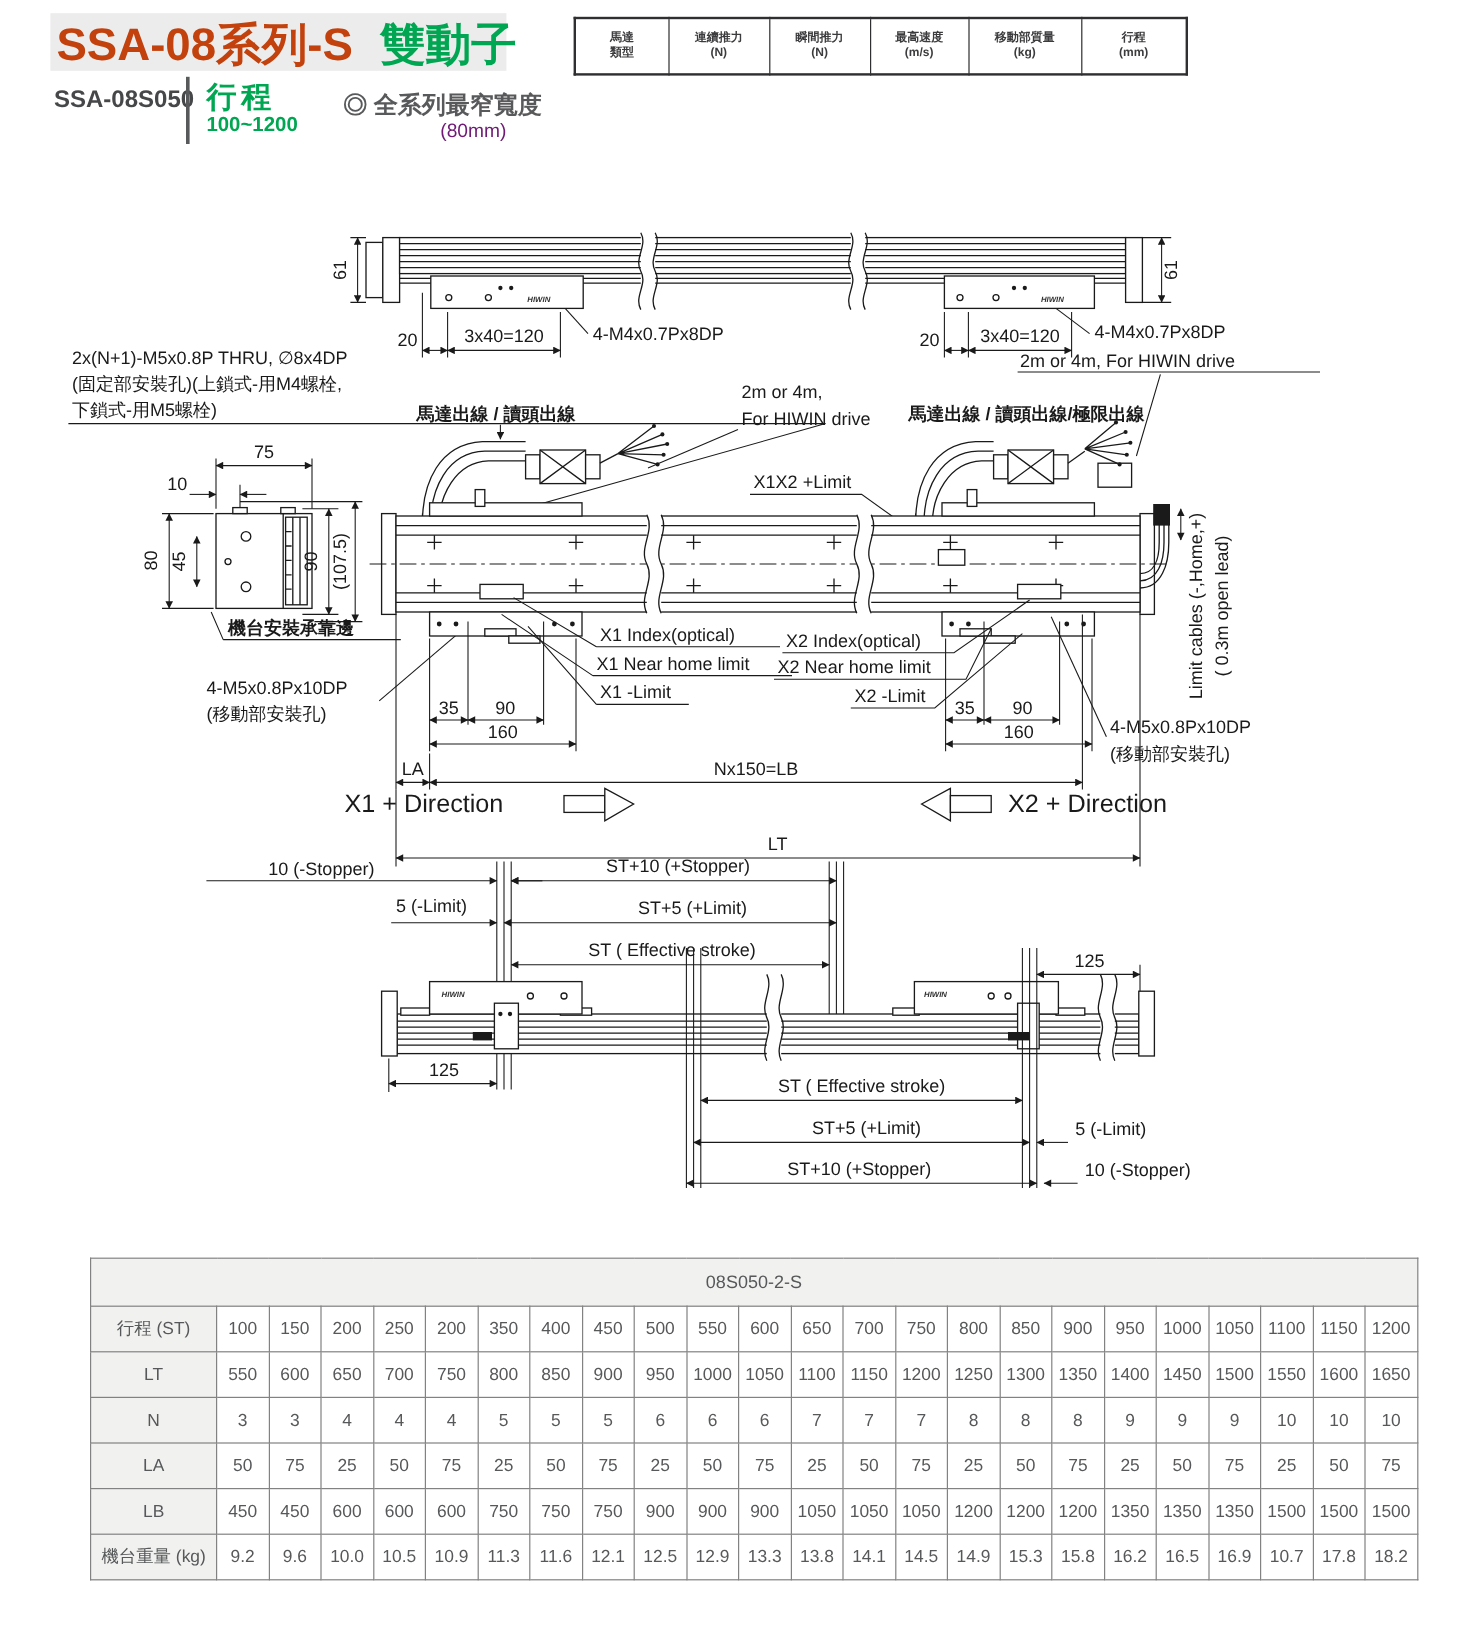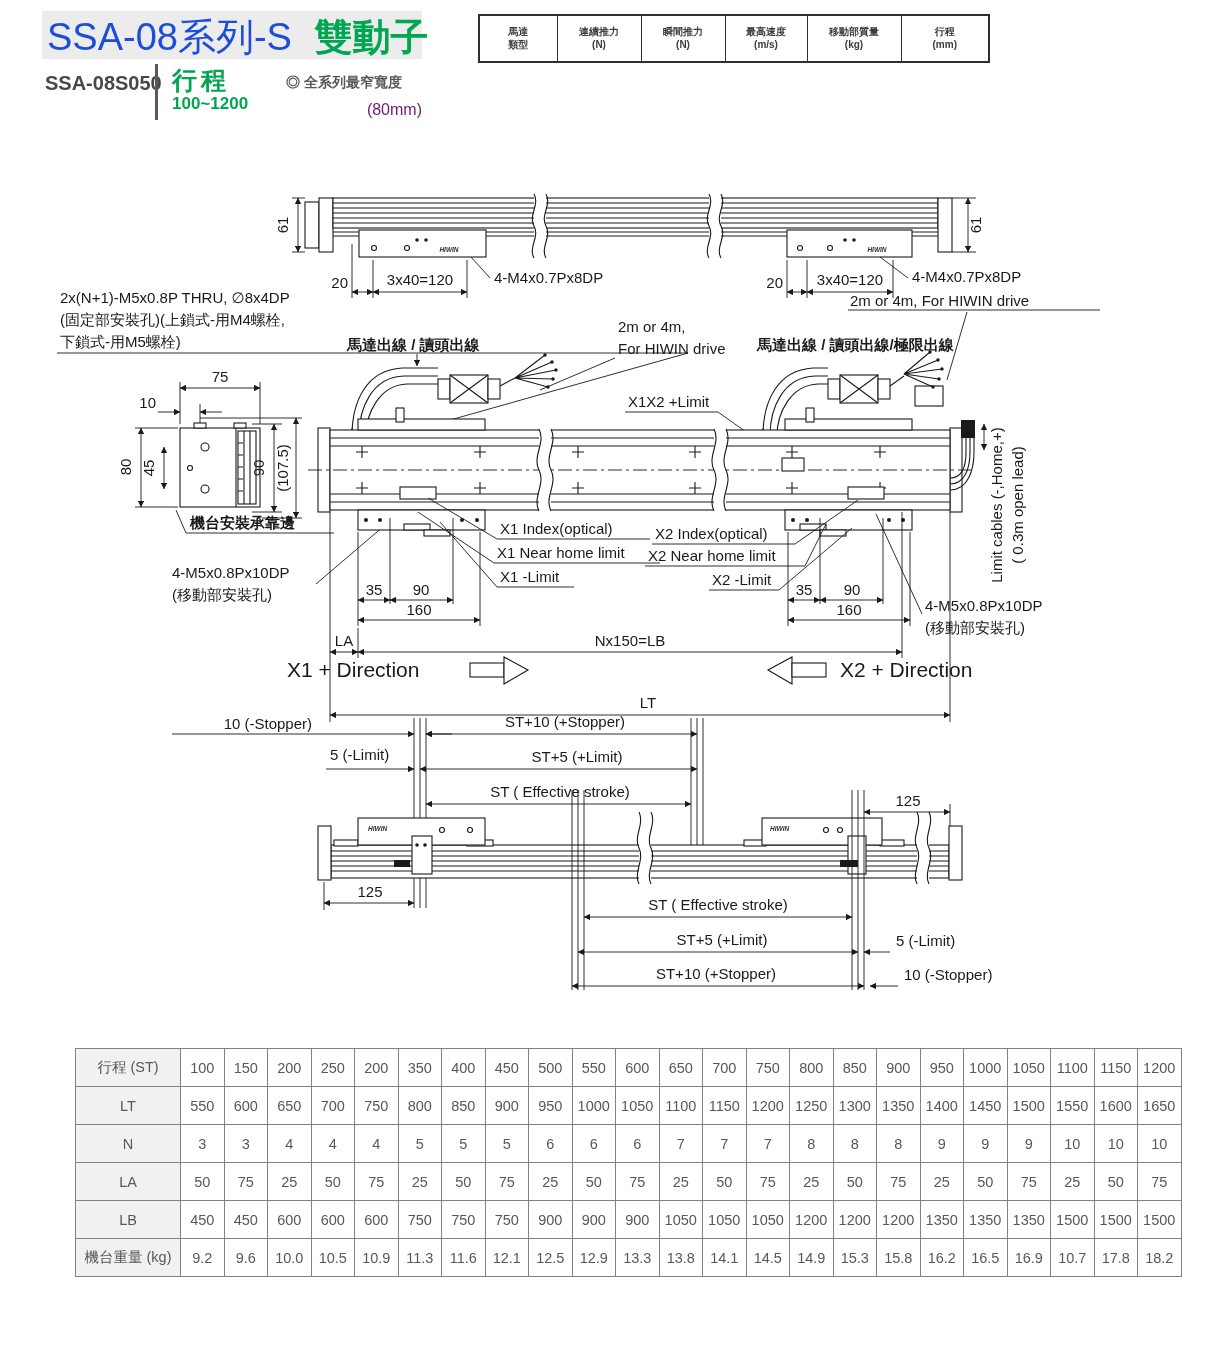--- a/index.html
+++ b/index.html
@@ -2,27 +2,27 @@
 <html><head>
 <meta charset="utf-8">
 <style>
   html,body{margin:0;padding:0;background:#fff;}
   body{width:1229px;height:1356px;position:relative;overflow:hidden;
        font-family:"Liberation Sans",sans-serif;color:#58595b;}
   .abs{position:absolute;}
   
   .title-bg{left:42px;top:11px;width:380px;height:48px;background:#ececec;}
   .title{left:47px;top:12px;font-size:38px;letter-spacing:0;white-space:nowrap;}
-  .title .main{color:#1d4ed8;}
+  .title .main{color:#c2410c;font-weight:bold;}
   .title .accent{color:#00a651;font-weight:bold;margin-left:12px;}
   .model{left:45px;top:72px;font-size:20px;font-weight:bold;color:#464749;}
   .vrule{left:155px;top:64px;width:3px;height:56px;background:#58595b;}
   .stroke-label{left:172px;top:64px;font-size:25px;font-weight:bold;color:#00a651;letter-spacing:4px;}
   .stroke-range{left:172px;top:94px;font-size:17px;font-weight:bold;color:#00a651;}
-  .note{left:286px;top:74px;font-size:14px;font-weight:bold;color:#58595b;}
+  .note{left:286px;top:74px;font-size:20px;font-weight:bold;color:#58595b;}
   .note-value{left:352px;top:101px;width:70px;text-align:right;font-size:16px;color:#701a75;}
   
   .spec{left:478px;top:14px;border-collapse:collapse;table-layout:fixed;}
   .spec th,.spec td{border:1px solid #2f2f31;color:#3c3c3e;text-align:center;vertical-align:middle;
        font-size:10px;padding:0;background:#fff;}
   .spec th{height:45px;font-weight:bold;line-height:1.25;}
   .spec td{height:29px;font-weight:normal;font-size:15.5px;}
   .spec{border:2px solid #2f2f31;}
   
   .dimtbl{left:75px;top:1048px;border-collapse:collapse;table-layout:fixed;}
@@ -392,20 +392,23 @@
     <text class="t" x="904" y="980">10 (-Stopper)</text>
   </g>
 </svg>
 
 <table class="abs dimtbl">
   <colgroup>
     <col style="width:105px">
     <col span="23" style="width:43.5px">
   </colgroup>
   <tbody>
+    <tr>
+      <td class="ttl" colspan="24">08S050-2-S</td>
+    </tr>
   <tr>
         <th>行程 (ST)</th>
         <td>100</td>
         <td>150</td>
         <td>200</td>
         <td>250</td>
         <td>200</td>
         <td>350</td>
         <td>400</td>
         <td>450</td>

